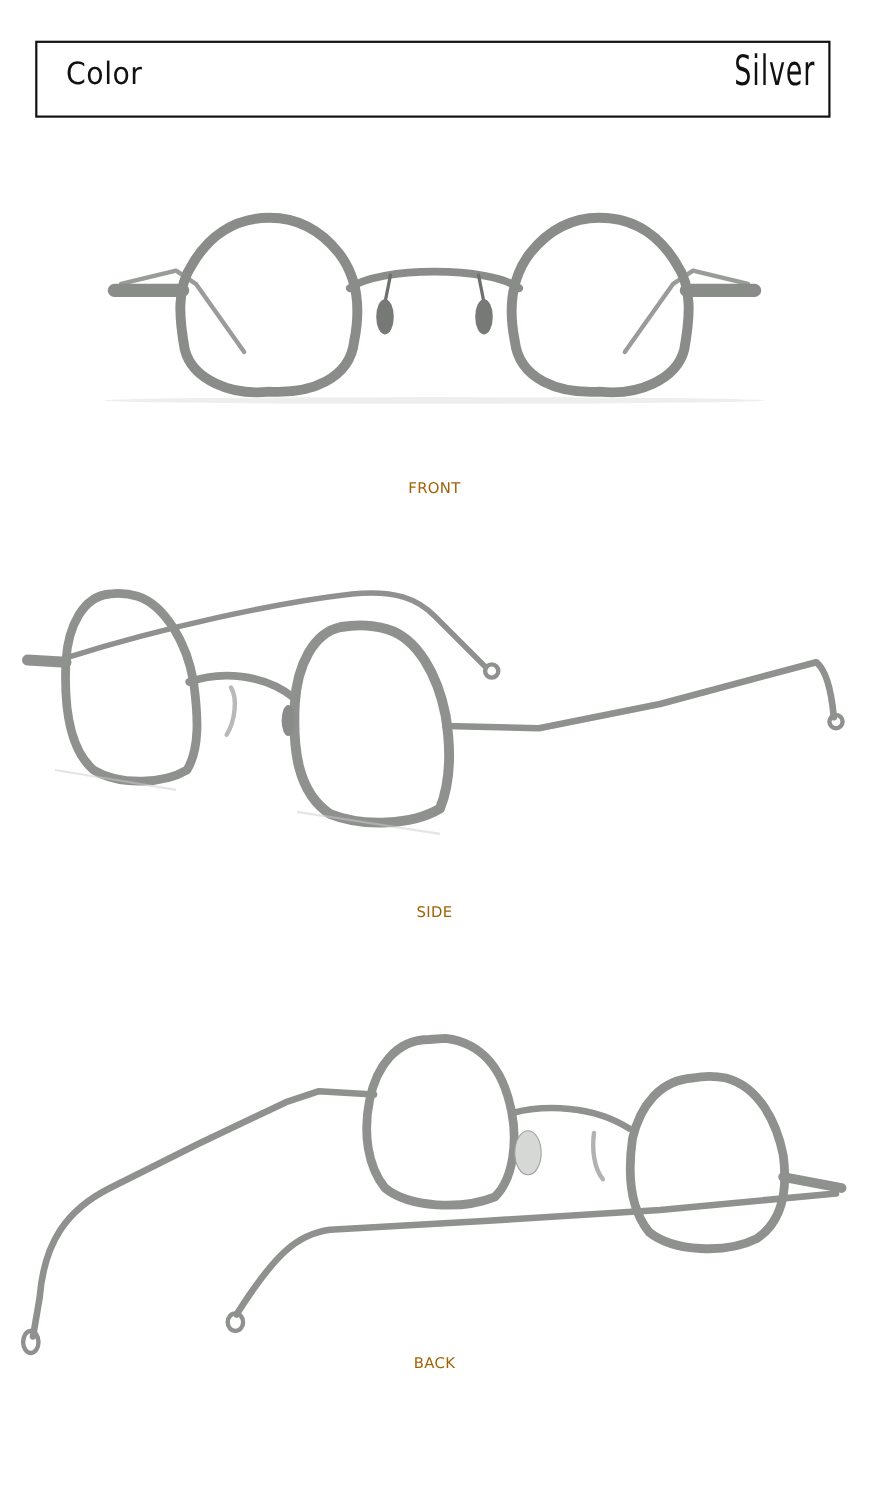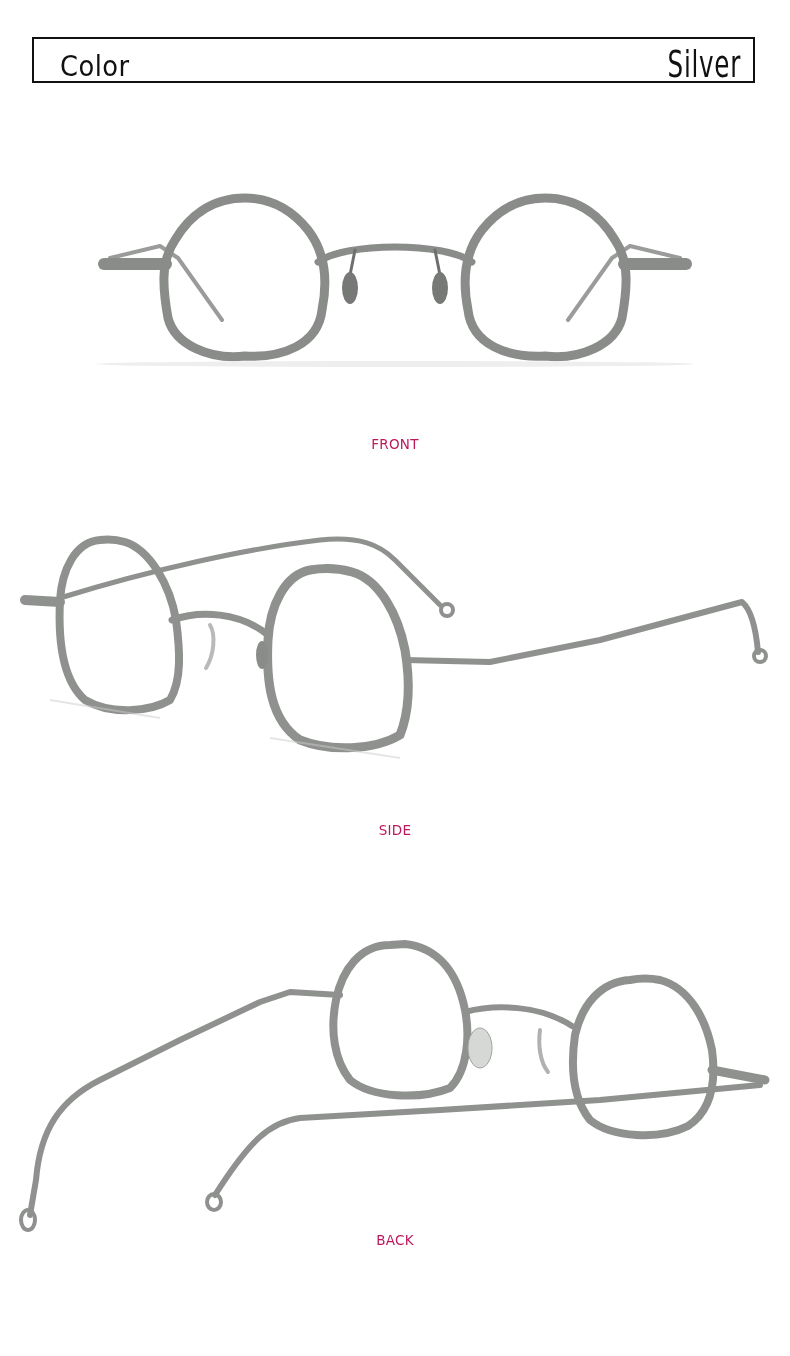--- a/index.html
+++ b/index.html
@@ -1,22 +1,22 @@
 <!DOCTYPE html>
 <html><head>
 <meta charset="utf-8">
 <style>
   html, body { margin: 0; padding: 0; background: #ffffff; }
   body { width: 790px; height: 1356px; position: relative; overflow: hidden; font-family: "DejaVu Sans", sans-serif; }
-  .color-bar { position: absolute; left: 32px; top: 37px; width: 723px; height: 46px; border: 2px solid #111; box-sizing: border-box; }
+  .color-bar { position: absolute; left: 32px; top: 37px; width: 723px; height: 70px; border: 2px solid #111; box-sizing: border-box; }
   .color-label { position: absolute; left: 26px; top: 11px; font-family: "DejaVu Sans", sans-serif; font-size: 28px; color: #111; letter-spacing: 0.5px; transform: scaleX(0.92); transform-origin: left; }
   .color-value { position: absolute; right: 12px; top: 3px; font-family: "DejaVu Sans Condensed", "DejaVu Sans", sans-serif; font-size: 38px; color: #111; transform: scaleX(0.72); transform-origin: right; letter-spacing: 1px; }
   .view { position: absolute; left: 0; width: 790px; }
   .view svg { position: absolute; left: 0; top: 0; }
-  .caption { position: absolute; left: 0; width: 790px; text-align: center; font-family: "DejaVu Sans", sans-serif; font-size: 13.5px; color: #be185d; letter-spacing: 0.3px; }
+  .caption { position: absolute; left: 0; width: 790px; text-align: center; font-family: "DejaVu Sans", sans-serif; font-size: 13.5px; color: #a16207; letter-spacing: 0.3px; }
 </style>
 </head>
 <body>
 
 <div class="color-bar">
   <span class="color-label">Color</span>
   <span class="color-value">Silver</span>
 </div>
 
 <div class="view" style="top:180px;height:200px;">

